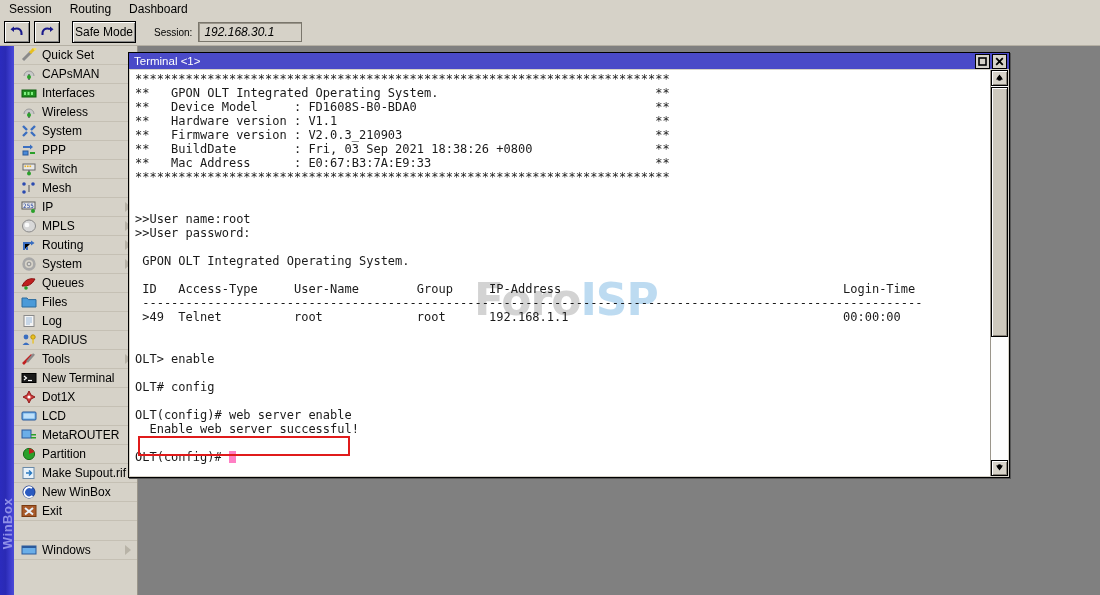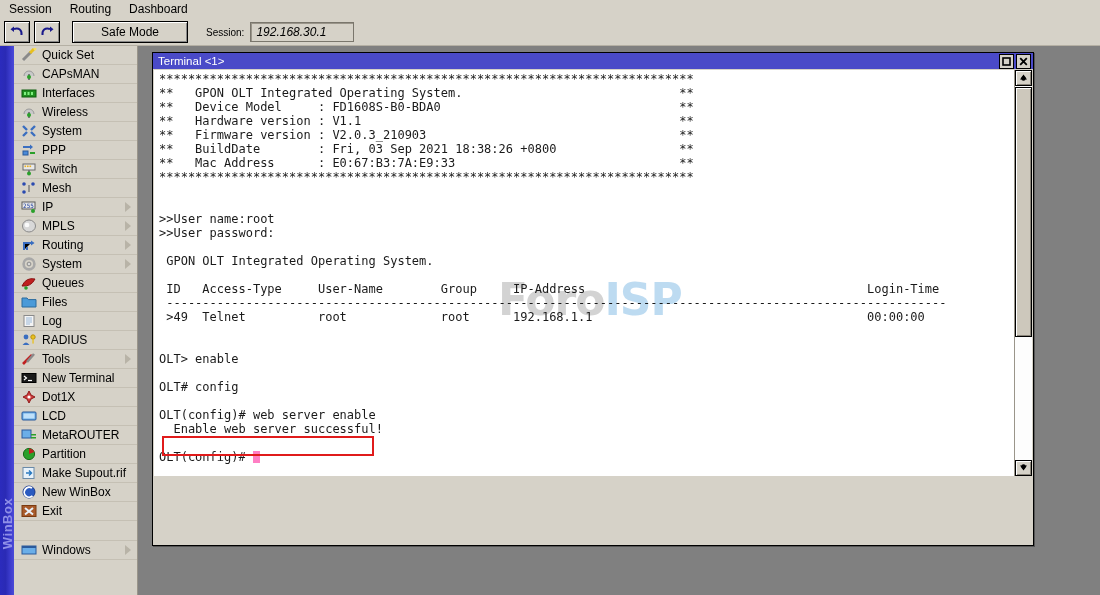--- a/index.html
+++ b/index.html
@@ -45,21 +45,21 @@
     margin-left: 4px;
     background: #d6d2c8;
     border: 1px solid #000;
     box-shadow: inset 1px 1px 0 #fff, inset -1px -1px 0 #888;
     display: flex; align-items: center; justify-content: center;
   }
   .tb-btn svg { display:block; }
   .safe-mode {
     margin-left: 12px;
     height: 20px;
-    padding: 0 28px;
+    padding: 0 2px;
     background: #d6d2c8;
     border: 1px solid #000;
     box-shadow: inset 1px 1px 0 #fff, inset -1px -1px 0 #888;
     display: flex; align-items: center; justify-content: center;
     font-size: 12px;
   }
   .session-label {
     margin-left: 18px;
     font-size: 10px;
   }
@@ -129,22 +129,22 @@
     width: 0; height: 0;
     border-left: 6px solid #b8b3a7;
     border-top: 5px solid transparent;
     border-bottom: 5px solid transparent;
   }
   .side-gap { height: 19px; border-bottom: 1px solid #c5c0b4; }
 
   
   .term-window {
     position: absolute;
-    left: 152px; top: 52px;
-    width: 882px; height: 494px;
+    left: 128px; top: 52px;
+    width: 882px; height: 426px;
     background: #d6d2c8;
     border: 1px solid #000;
     box-shadow: 1px 1px 0 #555;
     box-sizing: border-box;
   }
   .term-title {
     position: relative;
     height: 16px;
     background: #4a4ac8;
     display: flex; align-items: center;

